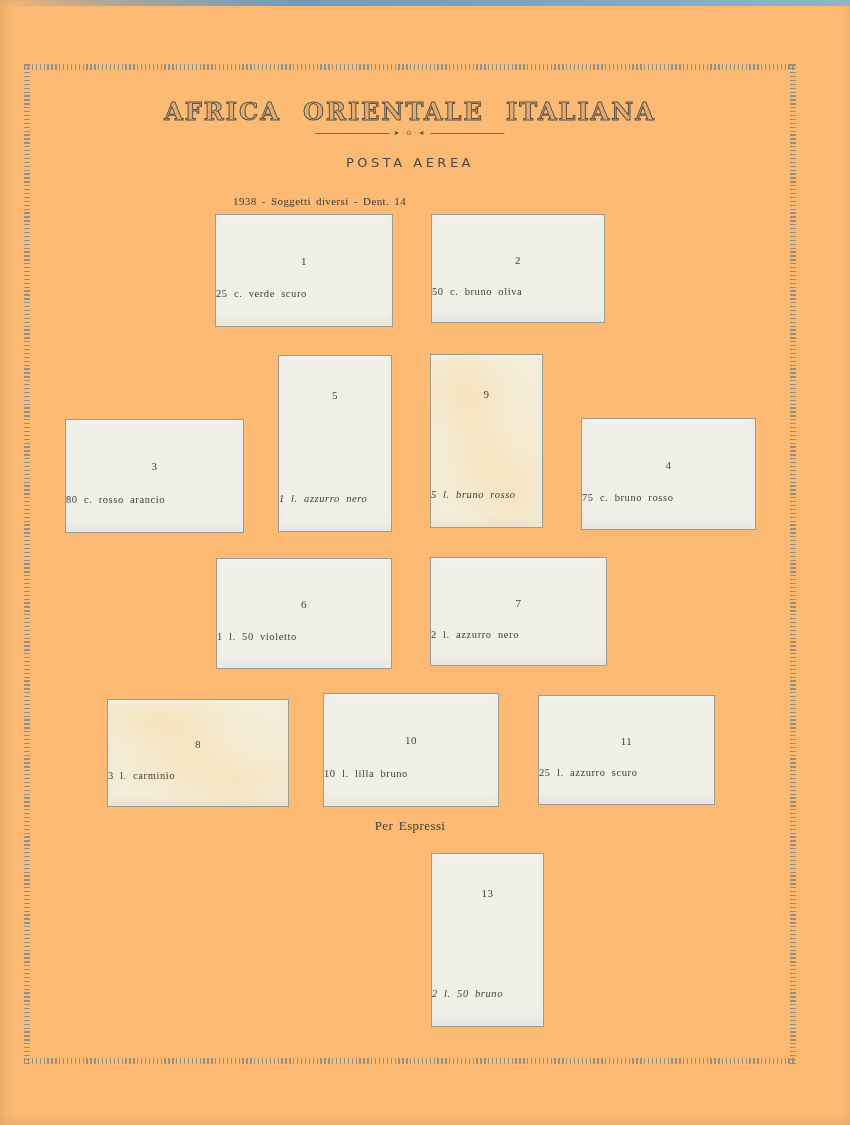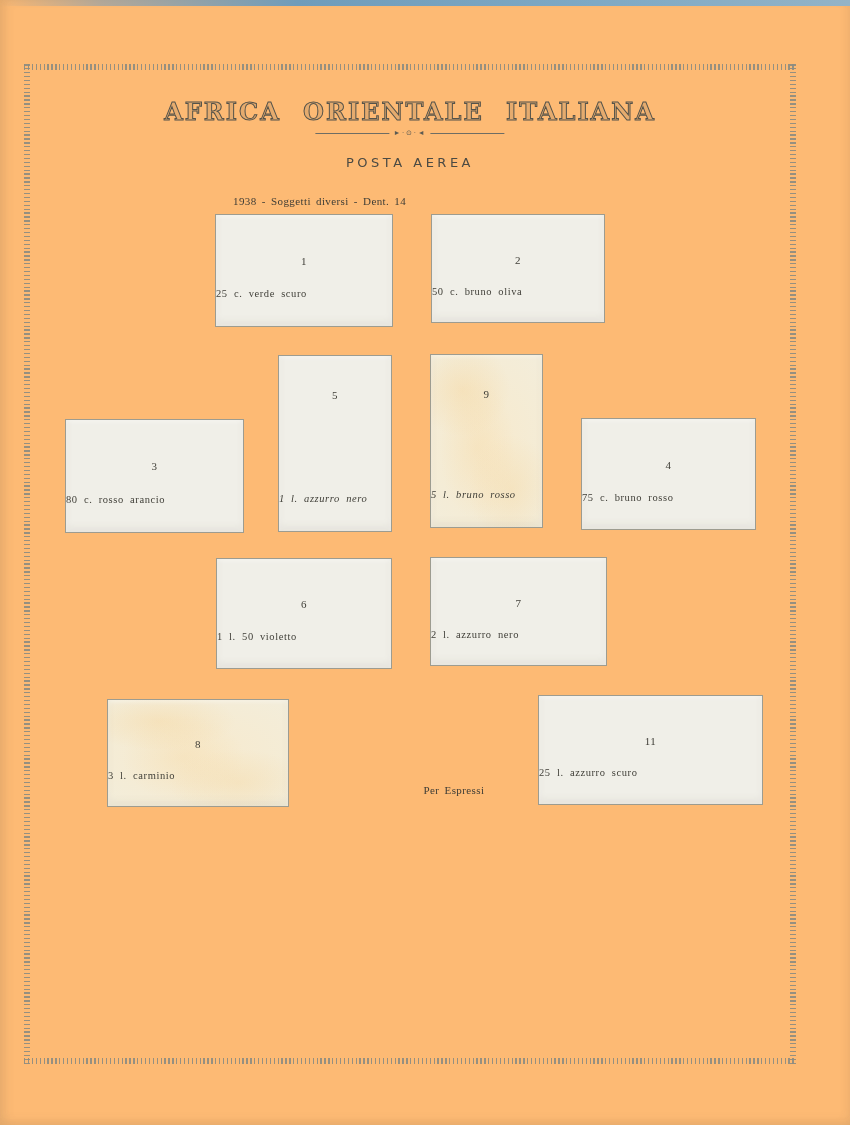--- a/index.html
+++ b/index.html
@@ -37,22 +37,22 @@
   .subtitle{
     position:absolute;left:410px;top:155px;transform:translateX(-50%);
     font-family:"DejaVu Sans", sans-serif;
     font-size:13px;letter-spacing:3.5px;color:#4b4a43;white-space:nowrap;
   }
   .series-label{
     position:absolute;left:233px;top:195px;
     font-size:11px;color:#3e3d36;letter-spacing:.4px;word-spacing:2px;white-space:nowrap;font-family:Liberation Serif, serif;
   }
   .mid-label{
-    position:absolute;left:410px;top:784px;transform:translateX(-50%);
-    font-size:11px;color:#3e3d36;letter-spacing:.4px;word-spacing:2px;white-space:nowrap;margin-left:44px;
+    position:absolute;left:410px;top:818px;transform:translateX(-50%);
+    font-size:13px;color:#3e3d36;letter-spacing:.4px;word-spacing:2px;white-space:nowrap;
   }
   .slot{
     position:absolute;border:1px solid #9d9c90;background:#f0efe8;
     box-shadow:inset 0 -5px 7px rgba(125,120,102,.08), inset 0 2px 4px rgba(255,255,255,.35);
   }
   .slot .num{
     position:absolute;left:0;right:0;top:36%;text-align:center;
     font-size:11px;color:#3f3e37;letter-spacing:.5px;
   }
   .slot .cap{
@@ -134,22 +134,30 @@
   </div>
   <div class="slot" style="left:430px;top:557px;width:175px;height:107px;">
     <div class="num">7</div>
     <div class="cap">2 l. azzurro nero</div>
   </div>
 
   <div class="slot stained" style="left:107px;top:699px;width:180px;height:106px;">
     <div class="num">8</div>
     <div class="cap">3 l. carminio</div>
   </div>
-  <div class="slot" style="left:538px;top:695px;width:175px;height:108px;padding-left:48px;">
+  <div class="slot" style="left:323px;top:693px;width:174px;height:112px;">
+    <div class="num">10</div>
+    <div class="cap">10 l. lilla bruno</div>
+  </div>
+  <div class="slot" style="left:538px;top:695px;width:175px;height:108px;">
     <div class="num">11</div>
     <div class="cap">25 l. azzurro scuro</div>
   </div>
 
   <div class="mid-label">Per Espressi</div>
 
+  <div class="slot portrait" style="left:431px;top:853px;width:111px;height:172px;">
+    <div class="num">13</div>
+    <div class="cap">2 l. 50 bruno</div>
+  </div>
 
 
 </div>
 
 </body></html>

